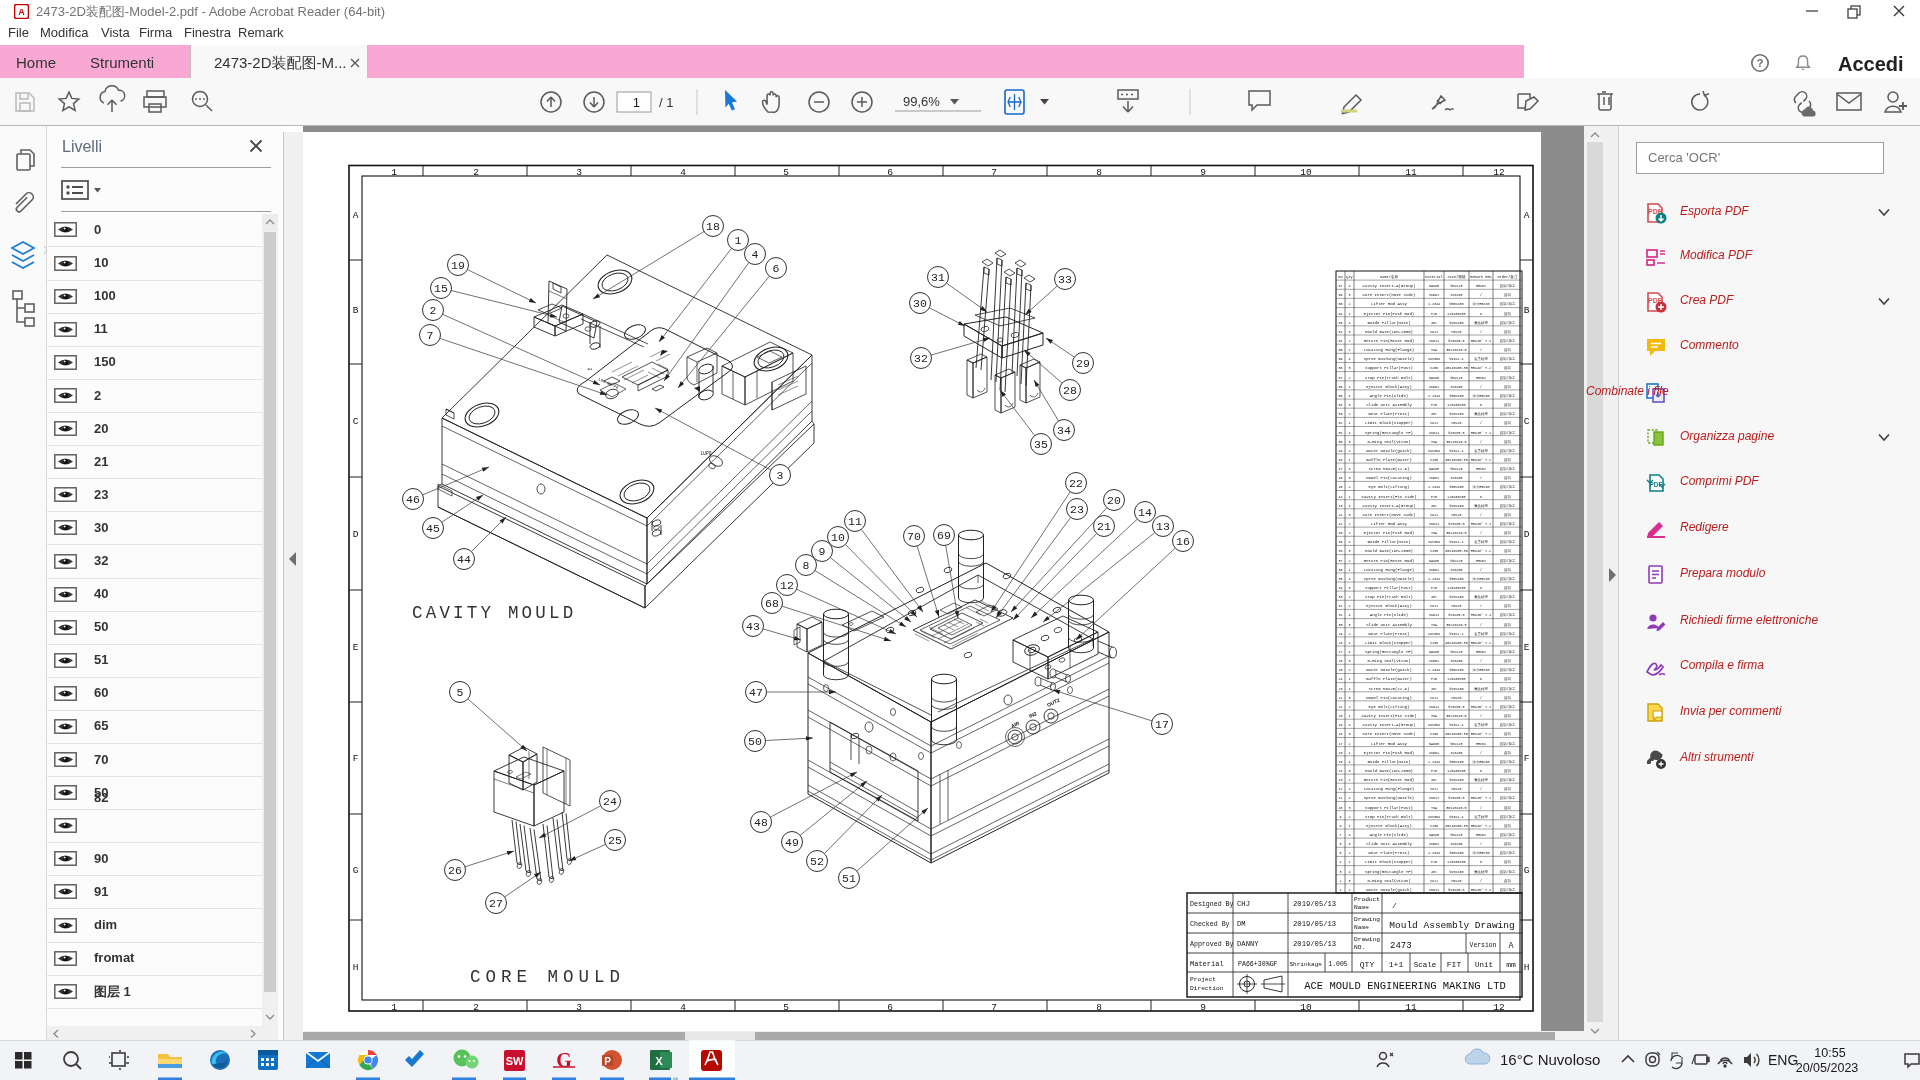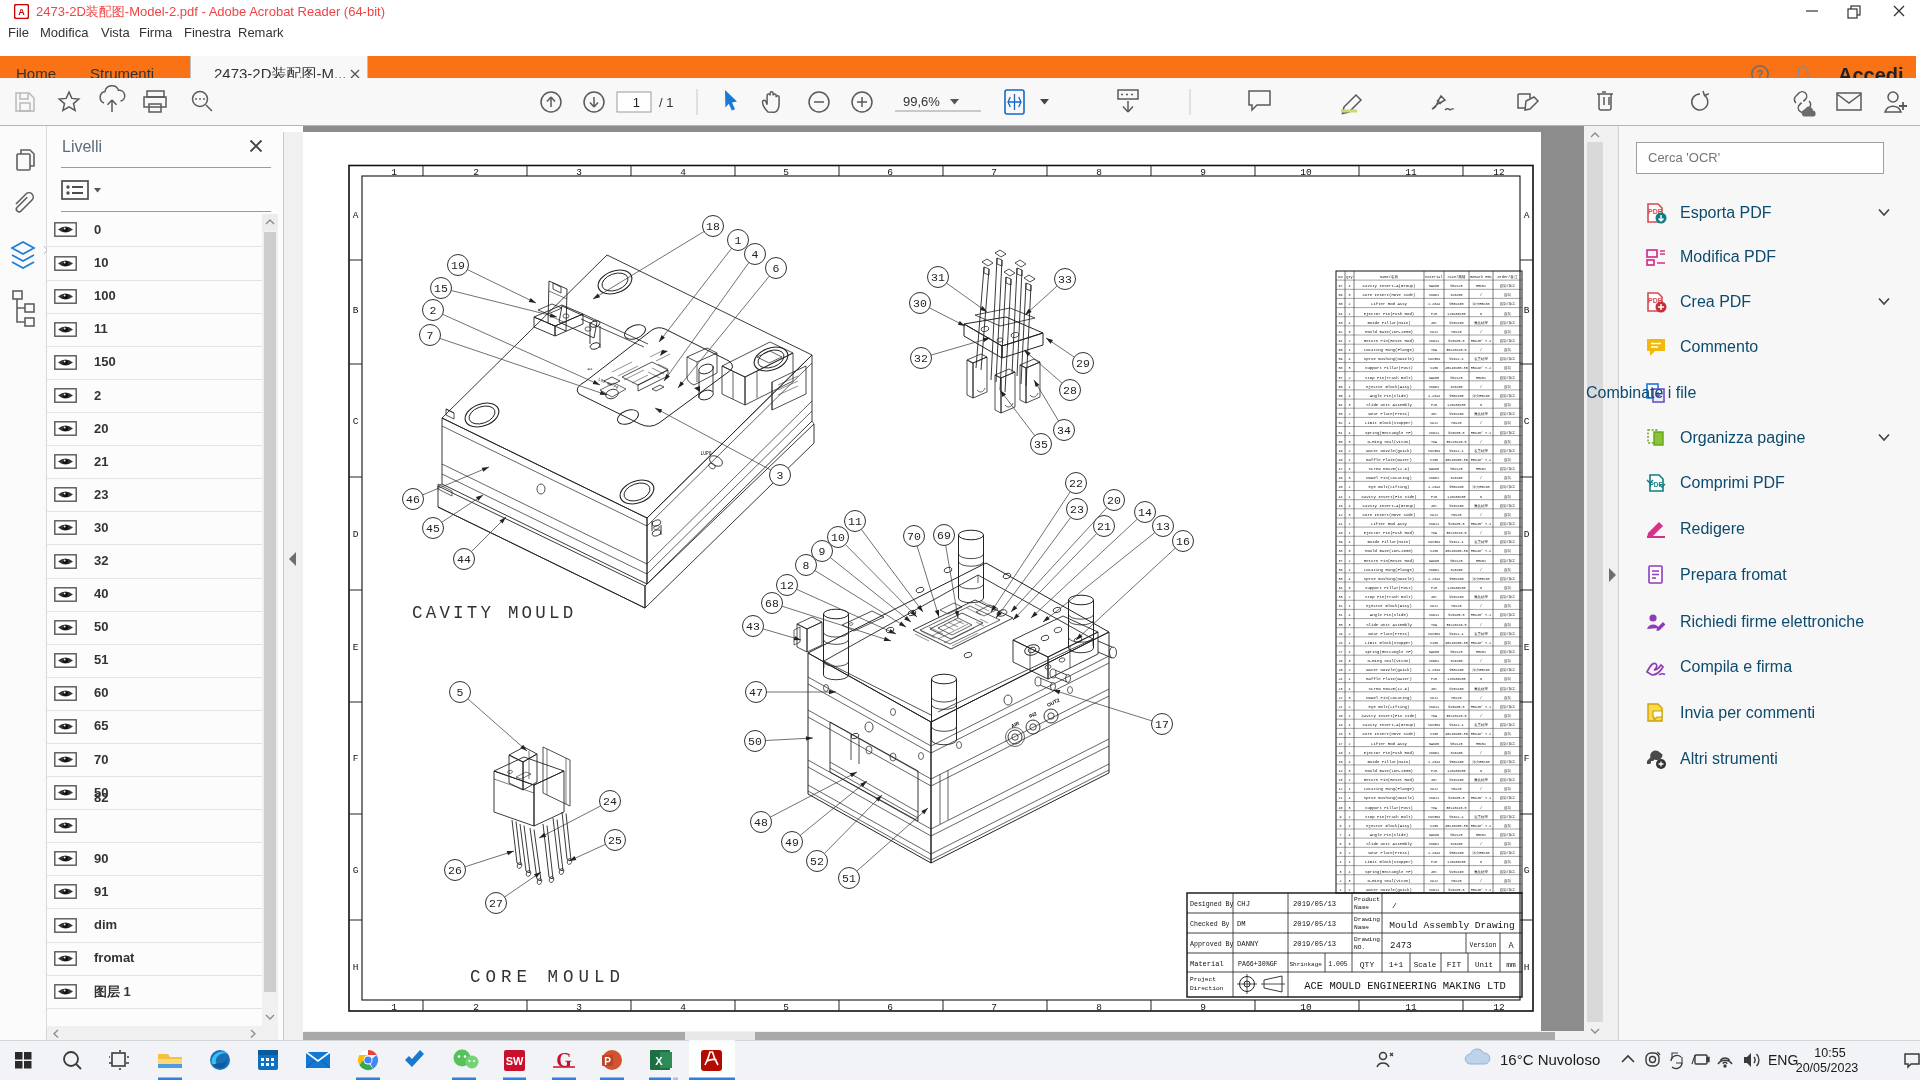--- a/index.html
+++ b/index.html
@@ -1,46 +1,46 @@
 <!DOCTYPE html>
 <html><head><meta charset="utf-8">
 <style>
 * { margin:0; padding:0; box-sizing:border-box; }
 html,body { width:1920px; height:1080px; overflow:hidden;
   font-family:"Liberation Sans", sans-serif; background:#fff; }
 .abs { position:absolute; }
 #titlebar { left:0; top:0; width:1920px; height:22px; background:#fff; }
 #menubar  { left:0; top:22px; width:1920px; height:20px; background:#fff; }
-#tabbar   { left:0; top:56px; width:1916px; height:36px; background:#f97316; }
+#tabbar   { left:0; top:45px; width:1524px; height:36px; background:#f9a8d4; }
 #toolbar  { left:0; top:78px; width:1920px; height:48px; background:#f8f8f8;
             border-bottom:1px solid #b6b6b6; }
 #leftstrip{ left:0; top:126px; width:47px; height:914px; background:#fafafa;
             border-right:1px solid #d9d9d9;}
 #panel    { left:47px; top:126px; width:236px; height:914px; background:#fcfcfc; }
 #panelgap { left:283px; top:132px; width:20px; height:908px; background:#f0f0f0;
             border-left:1px solid #c8c8c8;}
 #docarea  { left:303px; top:126px; width:1281px; height:914px; background:#8c8c8c; }
 #rgap     { left:1606px; top:126px; width:12px; height:914px; background:#f0f0f0; }
 #rightpanel{ left:1618px; top:126px; width:302px; height:914px; background:#f7f7f7;
             border-left:1px solid #d0d0d0;}
 #taskbar  { left:0; top:1040px; width:1920px; height:40px; background:#f1f3f6;
             border-top:1px solid #d5d8db;}
 .mi { color:#333; font-size:13px; }
 .tabtxt { color:#333; font-size:15px; }
 .lay-label { font-weight:bold; font-size:13px; color:#333; }
-.rp-label { font-size:16px; color:#0c4a6e; }
+.rp-label { font-size:12px; color:#b91c1c;font-style:italic; }
 </style></head>
 <body>
 
 <div id="titlebar" class="abs">
  <svg class="abs" style="left:14px;top:4px" width="15" height="15" viewBox="0 0 15 15">
   <rect x="0.5" y="0.5" width="14" height="14" rx="2" fill="#fff" stroke="#c00" stroke-width="1.6"></rect>
   <text x="7.5" y="11" font-size="9" font-weight="bold" fill="#c00" text-anchor="middle" font-family="Liberation Sans">A</text>
  </svg>
- <span class="abs" style="left:36px;top:3px;font-size:13px;color:#ef4444">2473-2D装配图-Model-2.pdf - Adobe Acrobat Reader (64-bit)</span>
+ <span class="abs" style="left:36px;top:3px;font-size:13px;color:#737373">2473-2D装配图-Model-2.pdf - Adobe Acrobat Reader (64-bit)</span>
  <svg class="abs" style="left:1796px;top:0" width="124" height="22" viewBox="0 0 124 22">
   <path d="M10 11 h12" stroke="#333" stroke-width="1.2" fill="none"></path>
   <rect x="55" y="6" width="9" height="9" fill="none" stroke="#333" stroke-width="1.2"></rect>
   <rect x="52" y="9" width="9" height="9" fill="#fff" stroke="#333" stroke-width="1.2"></rect>
   <path d="M98 6 l10 10 M108 6 l-10 10" stroke="#333" stroke-width="1.3" fill="none"></path>
  </svg>
 </div>
 
 <div id="menubar" class="abs">
 <span class="abs mi" style="left:8px;top:3px">File</span>
@@ -1665,21 +1665,21 @@
       <path d="M2 19 h18" stroke="#d6308c" stroke-width="2"></path>
     </g>
   </svg>
 <span class="abs rp-label" style="left:1680px;top:520px">Redigere</span>
 <svg class="abs" style="left:1645px;top:564px" width="22" height="22" viewBox="0 0 22 22">
     <g>
       <rect x="4" y="2" width="13" height="17" rx="1" fill="#fff" stroke="#8f3bb8" stroke-width="1.6"></rect>
       <path d="M7 7 h7 M7 10.5 h7 M7 14 h4" stroke="#8f3bb8" stroke-width="1.4"></path>
     </g>
   </svg>
-<span class="abs rp-label" style="left:1680px;top:566px">Prepara fromat</span>
+<span class="abs rp-label" style="left:1680px;top:566px">Prepara modulo</span>
 <svg class="abs" style="left:1645px;top:611px" width="22" height="22" viewBox="0 0 22 22">
     <g fill="#8f3bb8">
       <circle cx="8" cy="7" r="3.6"></circle>
       <path d="M2 18 a6.5 6.5 0 0 1 12 -1z"></path>
       <path d="M12 17 l6-6 2.4 2.4 -6 6 -3 .6z"></path>
     </g>
   </svg>
 <span class="abs rp-label" style="left:1680px;top:613px">Richiedi firme elettroniche</span>
 <svg class="abs" style="left:1645px;top:656px" width="22" height="22" viewBox="0 0 22 22">
     <g>

